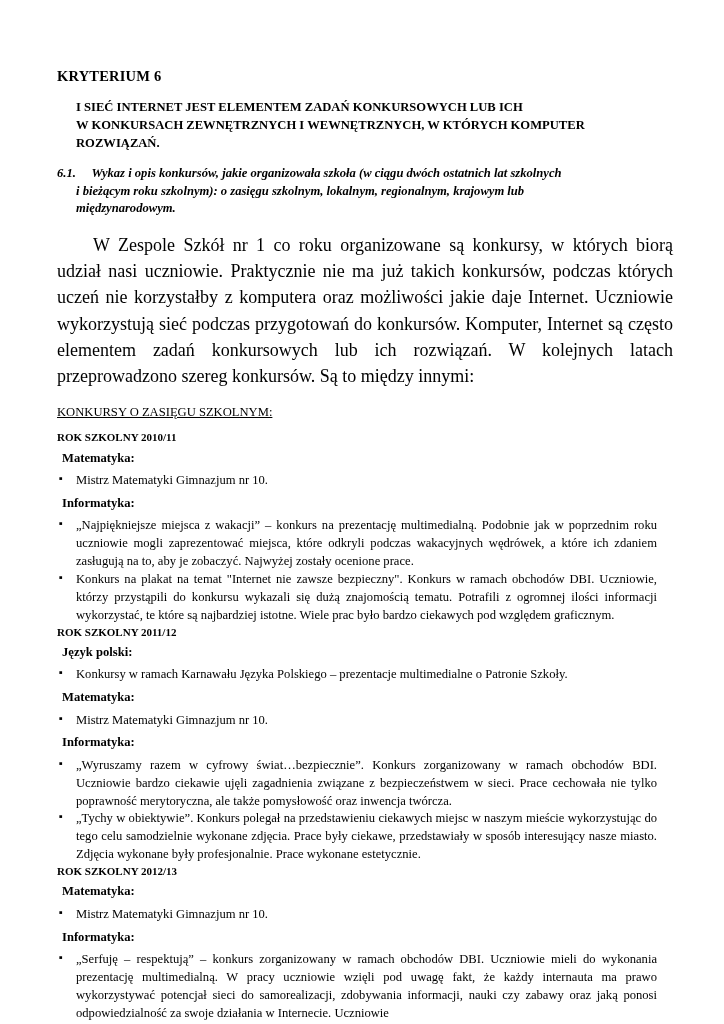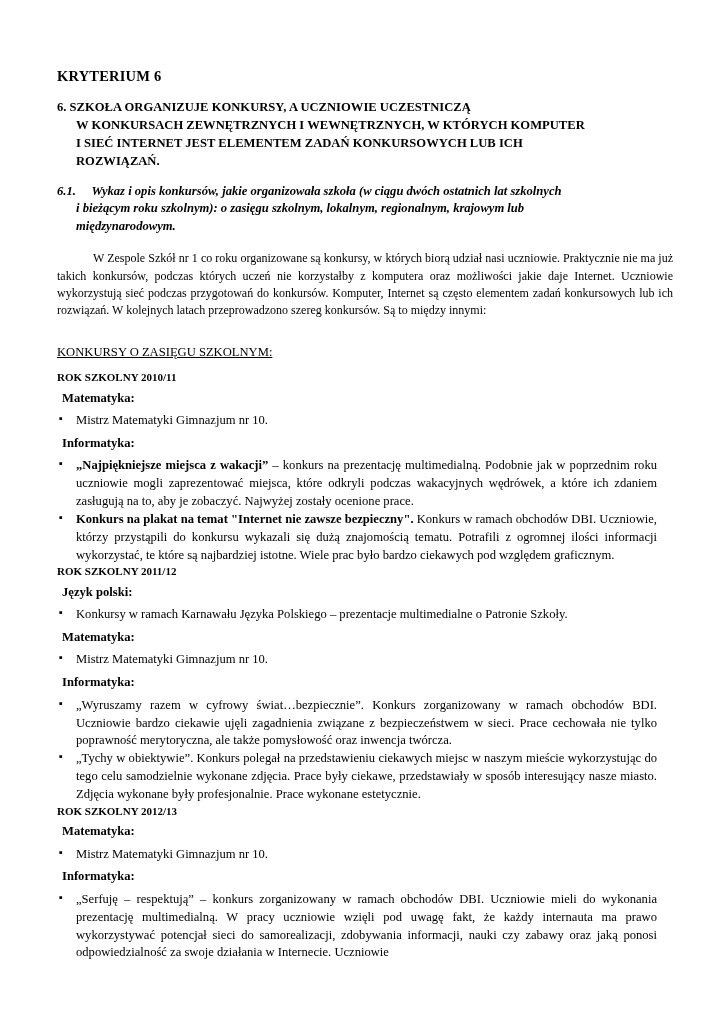--- a/index.html
+++ b/index.html
@@ -49,24 +49,24 @@
     text-align: justify;
     line-height: 1.42;
     margin: 0 0 14px 0;
     font-style: italic;
   }
   .sub-block .indent {
     display: block;
     padding-left: 19px;
   }
   .para {
-    font-size: 12px;
+    font-size: 18px;
     text-align: justify;
     line-height: 1.45;
-    margin: 0 0 24px 0;
+    margin: 0 0 15px 0;
   }
   .para.first-indent {
     text-indent: 36px;
   }
   .section-underline {
     font-size: 12.6px;
     text-decoration: underline;
     margin: 0 0 9px 0;
     line-height: 1.4;
   }
@@ -95,36 +95,32 @@
     padding-left: 19px;
     margin: 0 0 0 0;
   }
   ul.bullets li::before {
     content: "\25AA";
     position: absolute;
     left: 2px;
     top: -1px;
     font-size: 11px;
   }
-  .b { font-weight: bold; }
+  .b { font-weight: normal; }
 </style>
 </head>
 <body>
 
 <div class="page">
 
   <h1 class="h-title">KRYTERIUM 6</h1>
 
   <div class="crit-block">
-    <span class="crit-first">
-      <span>6.</span>
-      <span>SZKOŁA    ORGANIZUJE    KONKURSY,    A    UCZNIOWIE    UCZESTNICZĄ</span>
-    </span>
+    <span class="indent">I   SIEĆ   INTERNET   JEST   ELEMENTEM   ZADAŃ   KONKURSOWYCH   LUB   ICH</span>
     <span class="indent">W KONKURSACH ZEWNĘTRZNYCH I WEWNĘTRZNYCH, W KTÓRYCH KOMPUTER</span>
-    <span class="indent">I   SIEĆ   INTERNET   JEST   ELEMENTEM   ZADAŃ   KONKURSOWYCH   LUB   ICH</span>
     <span class="indent">ROZWIĄZAŃ.</span>
   </div>
 
   <div class="sub-block">
     <span class="crit-first">
       <span>6.1.</span>
       &nbsp;&nbsp;&nbsp;
       <span>Wykaz i opis konkursów, jakie organizowała szkoła (w ciągu dwóch ostatnich lat szkolnych</span>
     </span>
     <span class="indent">i bieżącym roku szkolnym): o zasięgu szkolnym, lokalnym, regionalnym, krajowym lub</span>

